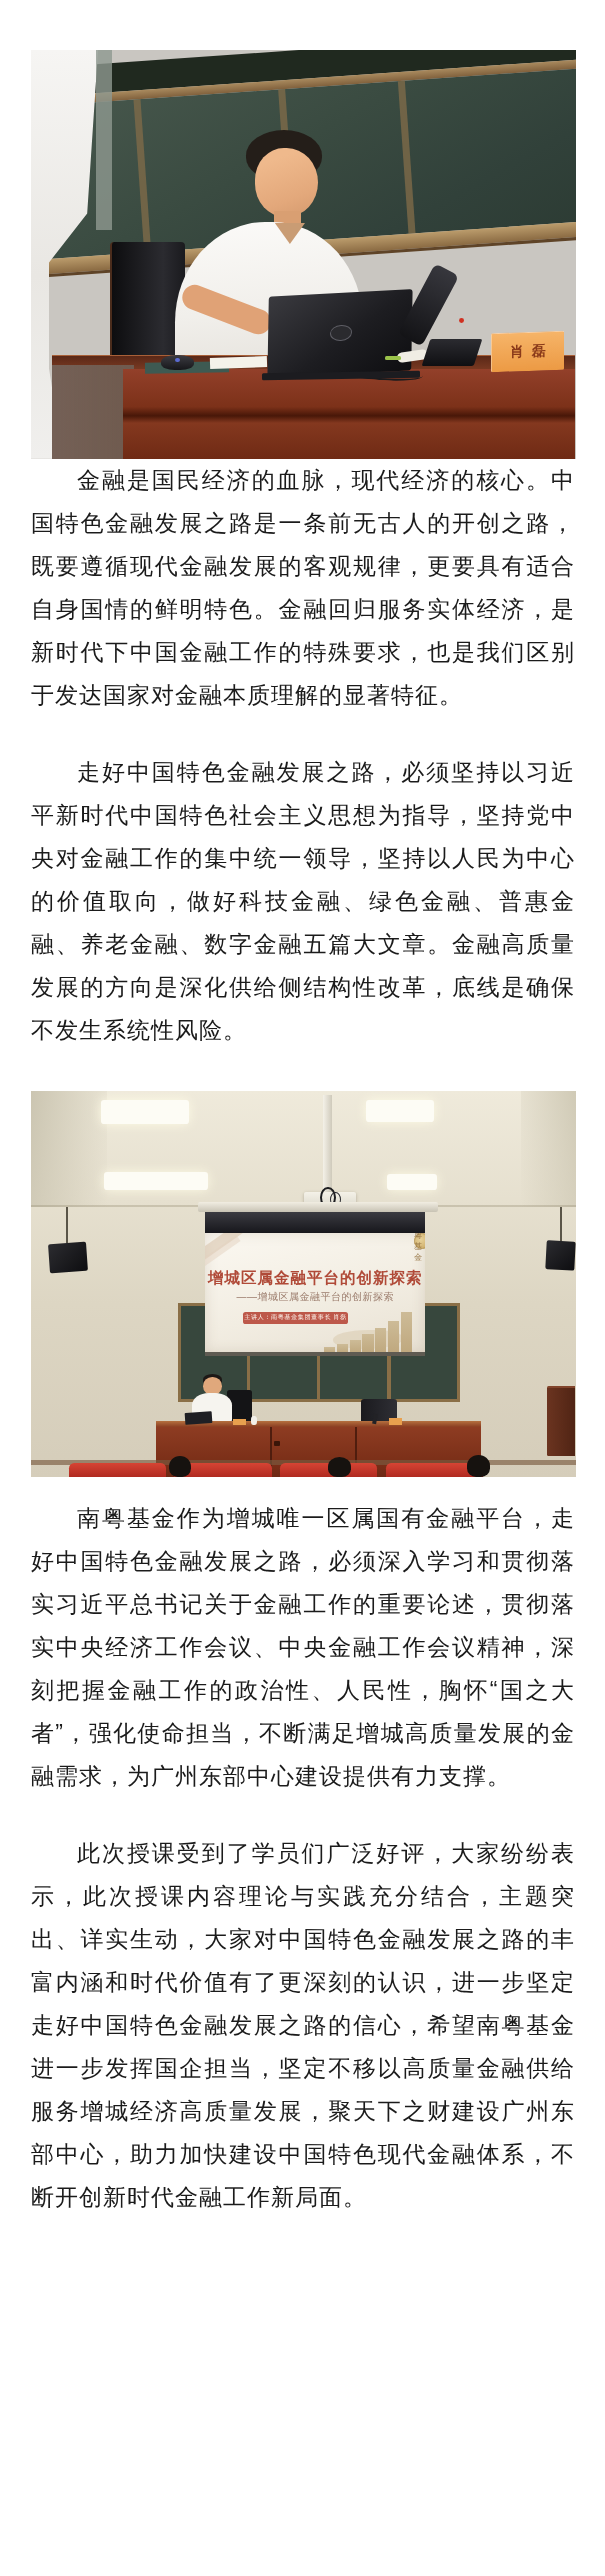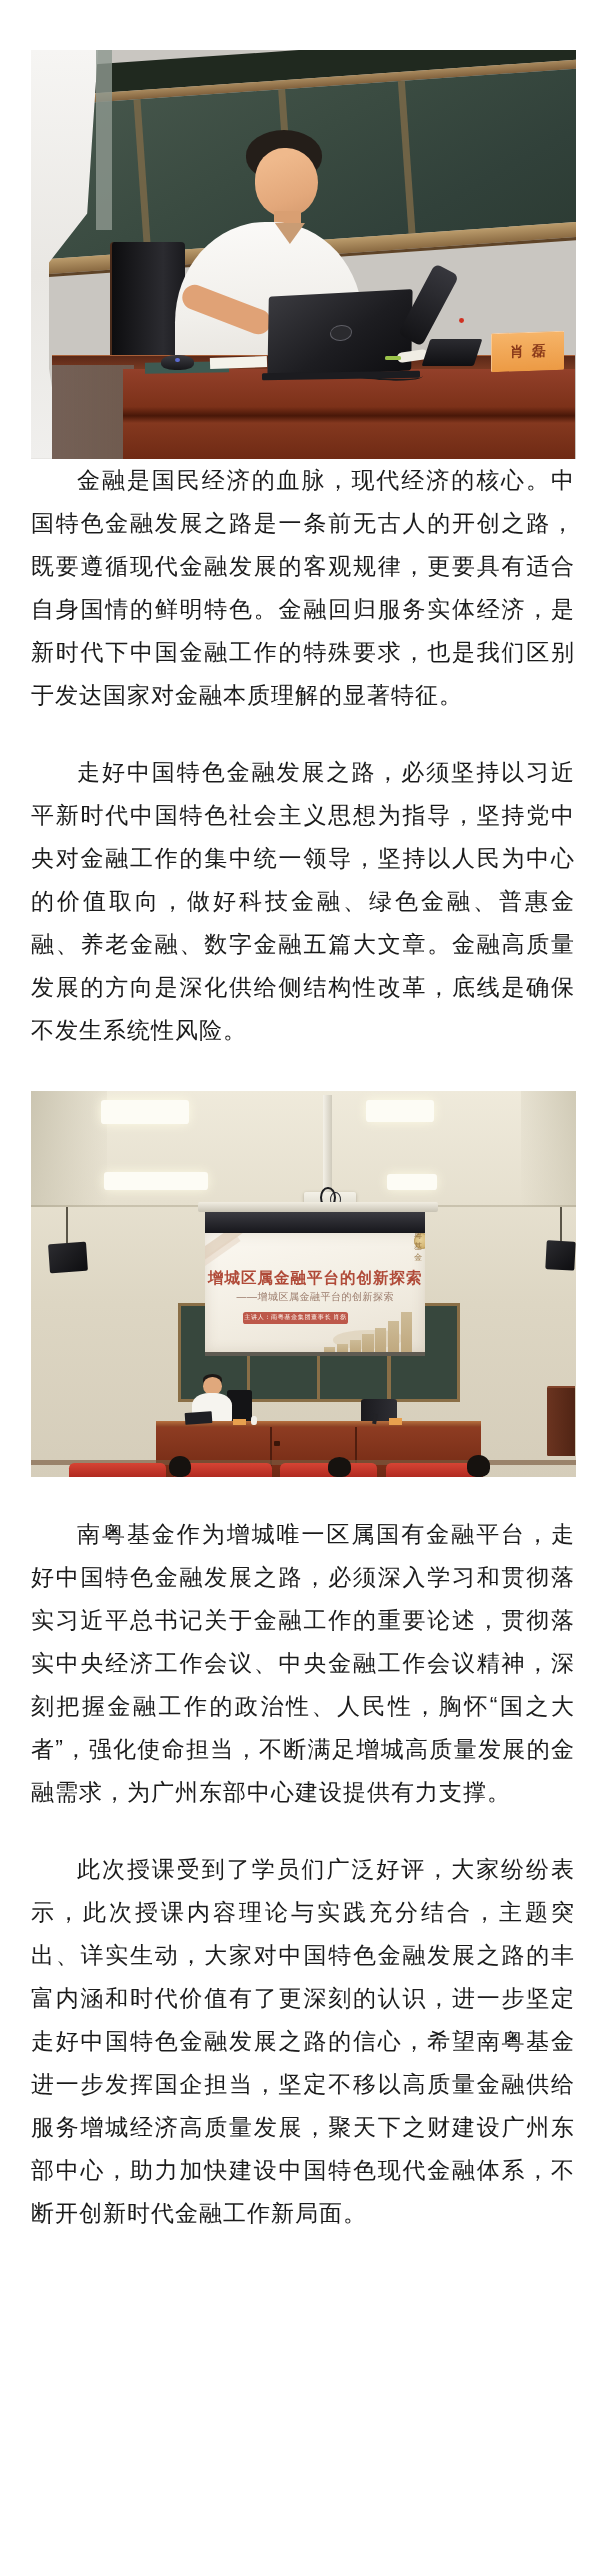--- a/index.html
+++ b/index.html
@@ -21,21 +21,21 @@
     width: 544px;
     margin: 0 auto 34px auto;
     font-size: 23px;
     line-height: 43px;
     letter-spacing: 1px;
     text-align: justify;
     text-indent: 2em;
     color: #1b1b1b;
   }
   article p.after-photo { margin-top: 44px; }
-  article p.p5 { margin-top: 36px; }
+  article p.p5 { margin-top: 20px; }
 
   figure.photo {
     width: 545px;
     margin: 39px auto 0 auto;
     position: relative;
     overflow: hidden;
     padding: 0;
   }
   figure.photo * { position: absolute; }
 

